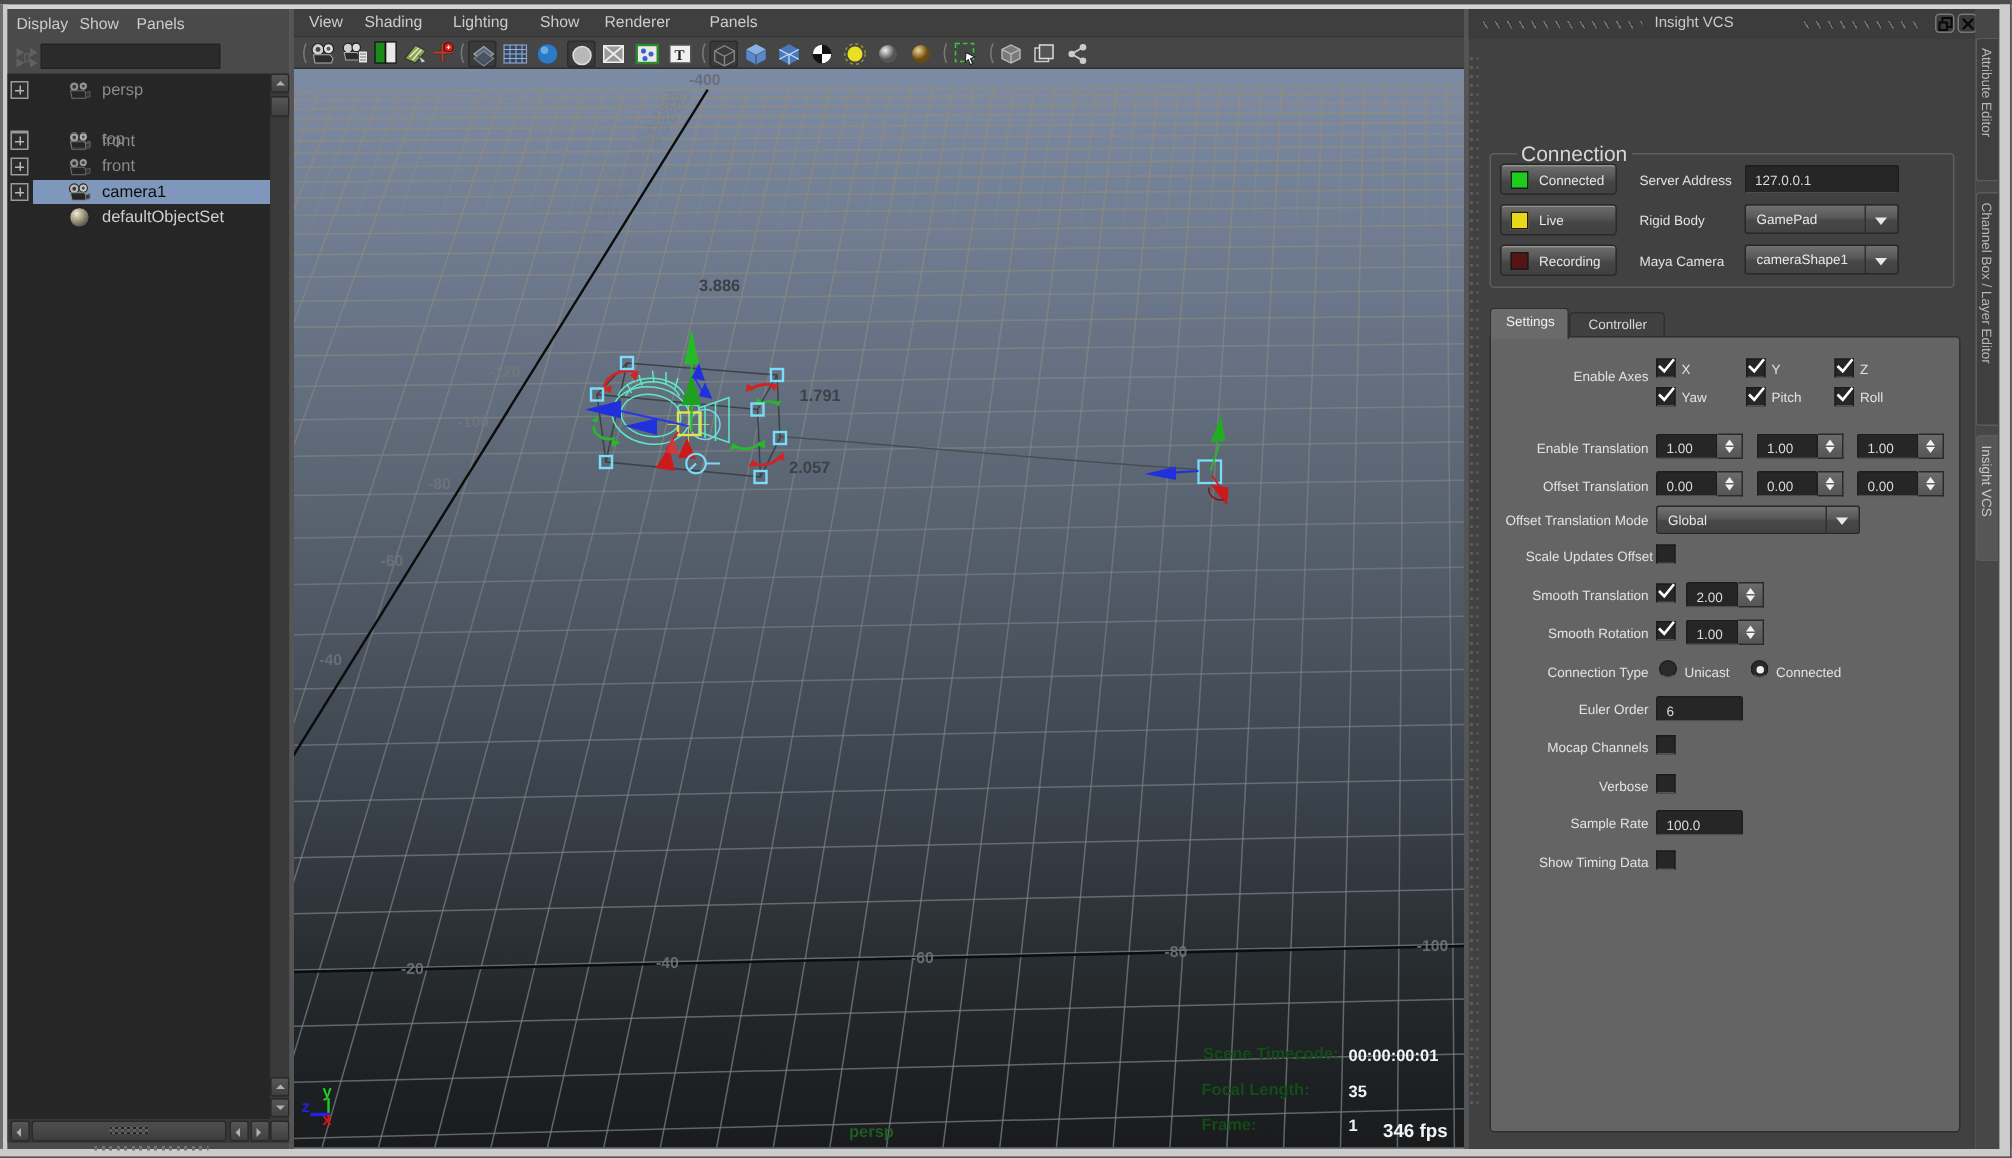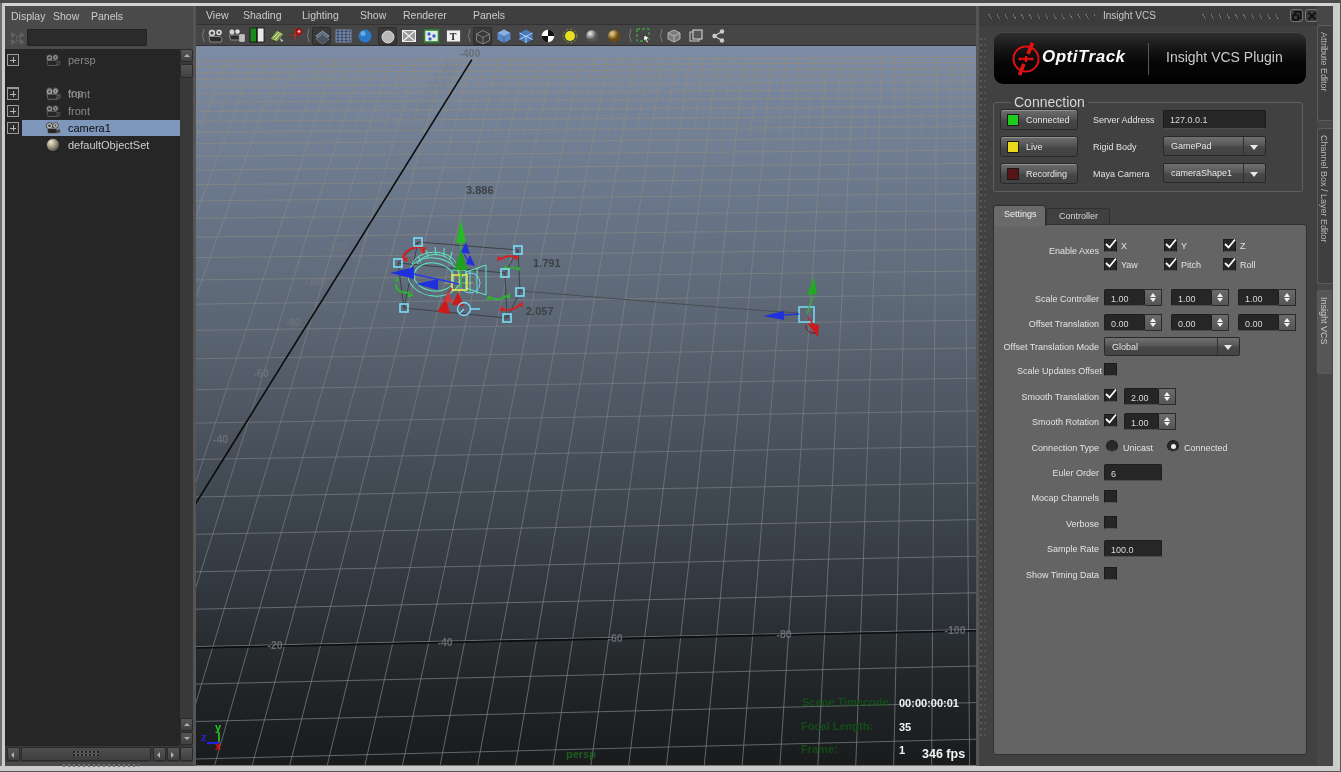--- a/index.html
+++ b/index.html
@@ -652,36 +652,20 @@
       <div class="tbtn" style="left:311px"></div>
 <svg class="abs" style="left:313px;top:5px" width="10" height="10">
 <rect x="3" y="1" width="6" height="6" fill="none" stroke="#0a0a0a" stroke-width="1.4"></rect>
 <rect x="1" y="4" width="5" height="5" fill="#3a3a3a" stroke="#0a0a0a" stroke-width="1.4"></rect>
       </svg>
 <div class="tbtn" style="left:326px"></div>
 <svg class="abs" style="left:328px;top:5px" width="10" height="10">
 <path d="M1.5,1.5 L8.5,8.5 M8.5,1.5 L1.5,8.5" stroke="#0a0a0a" stroke-width="1.6"></path>
       </svg>
     </div>
-    <div class="abs" id="banner">
-      <svg class="abs" style="left:12px;top:6px" width="40" height="40">
-<g stroke="#e21212" fill="none">
-<circle cx="20" cy="20" r="12.5" stroke-width="2"></circle>
-<path d="M26.5,4 L21.5,16.2 M18.3,23.8 L13.5,36" stroke-width="3.4"></path>
-<path d="M12.5,20 h4.2 M23.3,20 h4.2" stroke-width="2.6"></path>
-</g>
-<path d="M26.5,4 L21.5,16.2 M18.3,23.8 L13.5,36" stroke="#e21212" stroke-width="3.4"></path>
-<path d="M21.8,15 L18,25" stroke="#0a0a0a" stroke-width="5"></path>
-<path d="M17,20 h6" stroke="#e21212" stroke-width="2.6"></path>
-<path d="M20,17 v6" stroke="#e21212" stroke-width="2.2"></path>
-</svg>
-      <div class="txt" style="left:48px;top:14px;font-size:17px;font-weight:bold;font-style:italic;color:#fbfbfb;letter-spacing:0.5px">OptiTrack</div>
-      <div class="abs" style="left:154px;top:10px;width:1px;height:32px;background:#585858"></div>
-      <div class="txt" style="left:172px;top:16px;font-size:14px;color:#cbcbcb">Insight VCS Plugin</div>
-    </div>
     <fieldset style="left:14px;top:88px;width:310px;height:98px">
       <legend>Connection</legend>
     </fieldset>
     <div class="cbtn" style="top:103px">
       <div class="sw" style="background:#1ecc1e"></div>
       <div class="lb">Connected</div>
     </div>
     <div class="cbtn" style="top:130px">
       <div class="sw" style="background:#e8d81c"></div>
       <div class="lb">Live</div>
@@ -735,21 +719,21 @@
     <div class="cb" style="left:185px;top:252px"></div>
     <svg class="abs" style="left:184px;top:249px" width="16" height="16">
       <path d="M3,8 L6.5,11.5 L13,3.5" stroke="#fff" stroke-width="1.8" fill="none"></path>
     </svg>
     <div class="llab" style="left:202px;top:254px">Pitch</div>
     <div class="cb" style="left:244px;top:252px"></div>
     <svg class="abs" style="left:243px;top:249px" width="16" height="16">
       <path d="M3,8 L6.5,11.5 L13,3.5" stroke="#fff" stroke-width="1.8" fill="none"></path>
     </svg>
     <div class="llab" style="left:261px;top:254px">Roll</div>
-    <div class="rlab" style="left:5px;top:288px;width:115px">Scale Controller</div>
+    <div class="rlab" style="left:5px;top:288px;width:115px">Enable Translation</div>
     <div class="fld" style="left:125px;top:283px;width:41px;height:17px">
       <span>1.00</span>
     </div>
     <div class="spin" style="left:166px;top:283px;height:17px">
       <div class="u"></div>
       <div class="d"></div>
     </div>
     <div class="fld" style="left:192px;top:283px;width:41px;height:17px">
       <span>1.00</span>
     </div>

